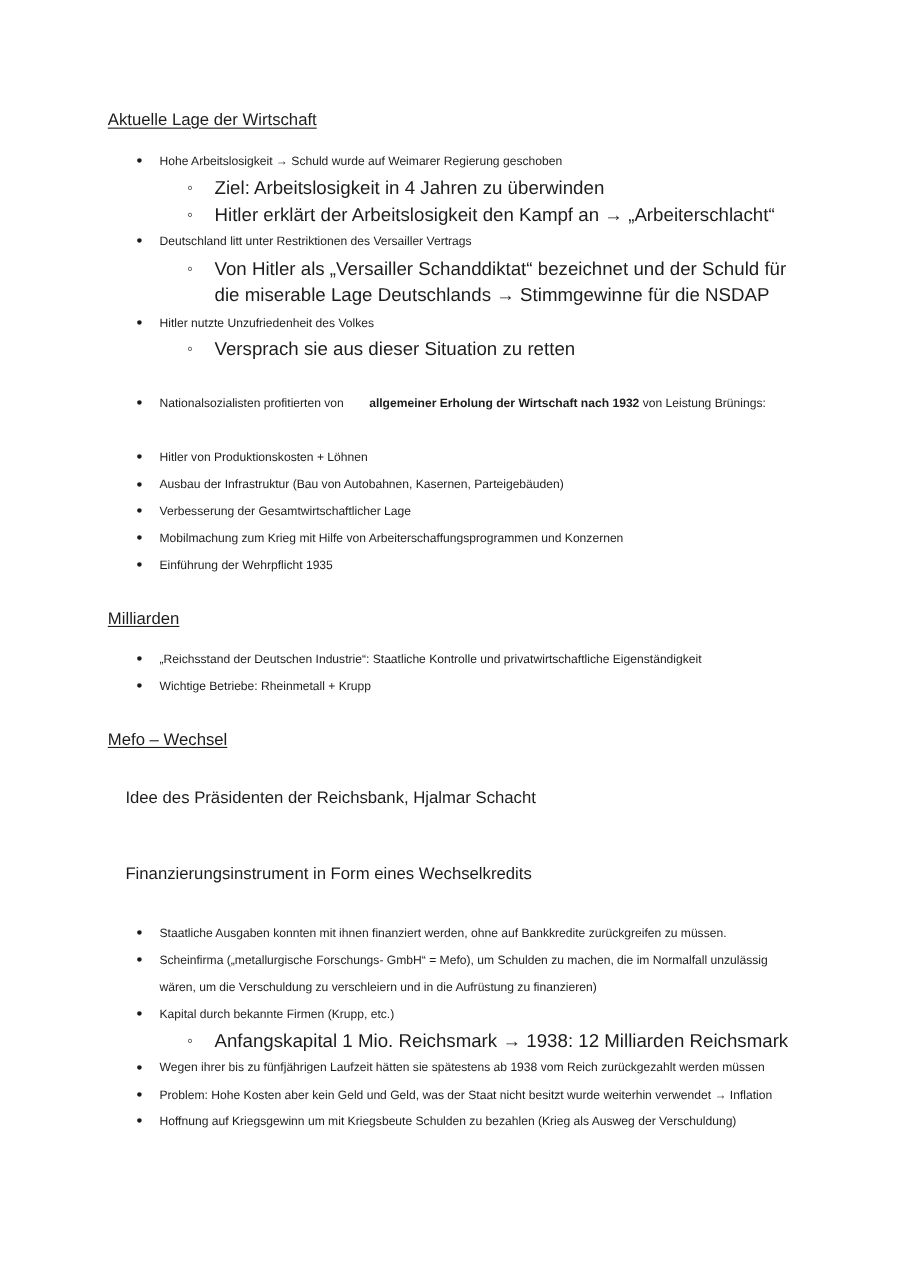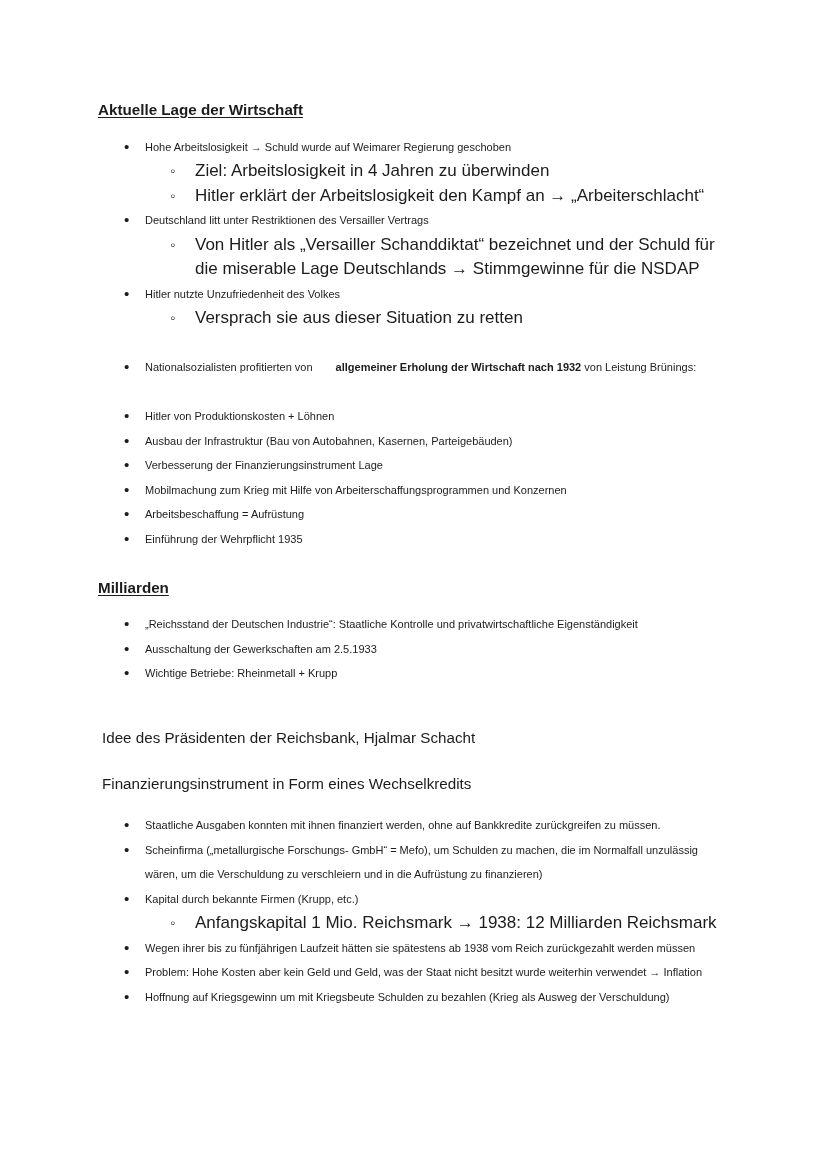--- a/index.html
+++ b/index.html
@@ -21,27 +21,27 @@
     left: 98px;
     top: 98px;
     width: 632px;
   }
   .heading {
     font-size: 15.2px;
     line-height: 24.5px;
     text-decoration: underline;
     text-underline-offset: 2px;
     margin: 0;
-    font-weight: bold;
+    font-weight: normal;
     white-space: nowrap;
   }
   .para {
     font-size: 15.2px;
     line-height: 24.5px;
-    margin: 4px;
+    margin: 16px;
   }
   ul.lvl1 {
     list-style: none;
     margin: 0;
     padding: 0;
   }
   ul.lvl1 > li.b1 {
     position: relative;
     font-size: 11px;
     line-height: 24.5px;
@@ -114,34 +114,33 @@
         <li class="b2"><span>Versprach sie aus dieser Situation zu retten</span></li>
       </ul>
       <div class="spacer"></div>
       <ul class="lvl1">
         <li class="b1"><span>Nationalsozialisten profitierten von </span><b class="strong">allgemeiner Erholung der Wirtschaft nach 1932</b><span> von Leistung Brünings:</span></li>
       </ul>
       <div class="spacer"></div>
       <ul class="lvl1">
         <li class="b1"><span>Hitler von Produktionskosten + Löhnen</span></li>
         <li class="b1"><span>Ausbau der Infrastruktur (Bau von Autobahnen, Kasernen, Parteigebäuden)</span></li>
-        <li class="b1"><span>Verbesserung der Finanzierungsinstrument Lage</span></li>
+        <li class="b1"><span>Verbesserung der Gesamtwirtschaftlicher Lage</span></li>
         <li class="b1"><span>Mobilmachung zum Krieg mit Hilfe von Arbeiterschaffungsprogrammen und Konzernen</span></li>
-        <li class="b1"><span>Arbeitsbeschaffung = Aufrüstung</span></li>
         <li class="b1"><span>Einführung der Wehrpflicht 1935</span></li>
       </ul>
       <div class="spacer"></div>
       <div class="heading">Milliarden</div>
       <div class="spacer-head"></div>
       <ul class="lvl1">
         <li class="b1"><span>„Reichsstand der Deutschen Industrie“: Staatliche Kontrolle und privatwirtschaftliche Eigenständigkeit</span></li>
-        <li class="b1"><span>Ausschaltung der Gewerkschaften am 2.5.1933</span></li>
         <li class="b1"><span>Wichtige Betriebe: Rheinmetall + Krupp</span></li>
       </ul>
       <div class="spacer"></div>
+      <div class="heading">Mefo – Wechsel</div>
       <div class="spacer-head"></div>
       <div class="para">Idee des Präsidenten der Reichsbank, Hjalmar Schacht</div>
       <div class="spacer-sm"></div>
       <div class="para">Finanzierungsinstrument in Form eines Wechselkredits</div>
       <div class="spacer-sm"></div>
       <ul class="lvl1">
         <li class="b1"><span>Staatliche Ausgaben konnten mit ihnen finanziert werden, ohne auf Bankkredite zurückgreifen zu müssen.</span></li>
         <li class="b1"><span>Scheinfirma („metallurgische Forschungs- GmbH“ = Mefo), um Schulden zu machen, die im Normalfall unzulässig wären, um die Verschuldung zu verschleiern und in die Aufrüstung zu finanzieren)</span></li>
         <li class="b1"><span>Kapital durch bekannte Firmen (Krupp, etc.)</span></li>
       </ul>

